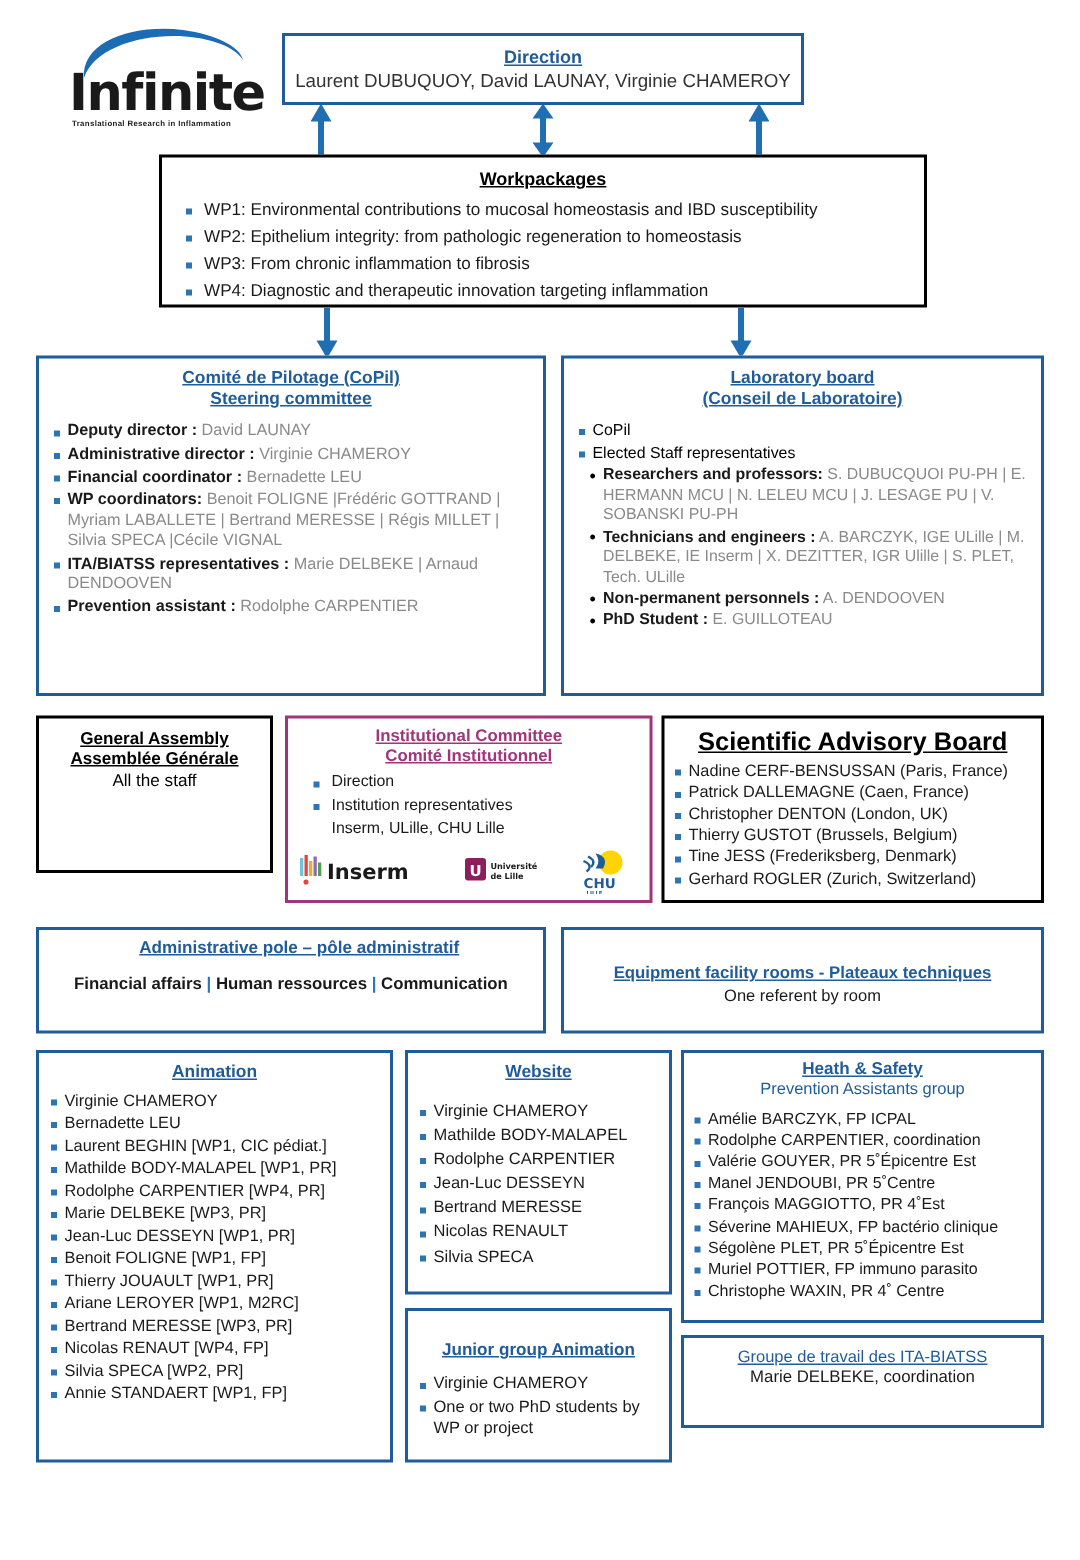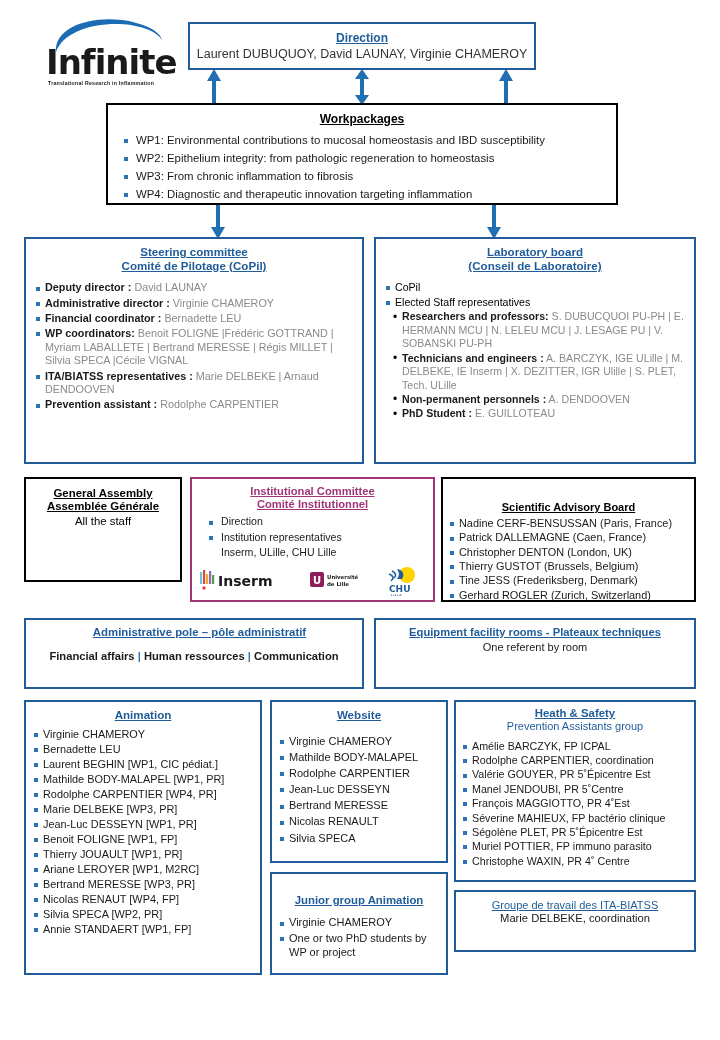--- a/index.html
+++ b/index.html
@@ -94,34 +94,34 @@
 
   #institutional { left: 190px; top: 477px; width: 245px; height: 125px; padding: 6px 6px 0 6px; }
   #institutional .hdr { font-size: 11.2px; }
   #institutional ul { margin-top: 4px; margin-left: 7px; }
   #institutional li { font-size: 10.6px; color: #1a1a1a; padding-left: 16px; margin-bottom: 2px; }
   #institutional li.sq::before { left: 4px; }
   #institutional .inst-sub { font-size: 10.6px; color: #1a1a1a; margin-left: 23px; }
   #logos { position: absolute; left: 8px; bottom: 4px; width: 229px; height: 30px; }
 
   #sab { left: 441px; top: 477px; width: 255px; height: 125px; padding: 6px 5px 0 5px; }
-  #sab .hdr { font-size: 11px; color: #000; margin-top: 16px; }
+  #sab .hdr { font-size: 17px; color: #000; }
   #sab ul { margin-top: 3px; }
   #sab li { font-size: 10.9px; color: #1a1a1a; margin-bottom: 0.5px; }
 
   #adminpole { left: 24px; top: 618px; width: 340px; height: 71px; padding-top: 6px; }
   #adminpole .hdr { font-size: 11.4px; margin-left: 11px; }
   #adminpole .sub { font-size: 11.2px; color: #1a1a1a; margin-top: 1px; }
   #adminpole .fn {
     text-align: center; font-size: 11.2px; font-weight: bold;
     color: #1a1a1a; margin-top: 11px;
   }
   #adminpole .fn .bar { color: #2E74B5; font-weight: bold; }
 
-  #equip { left: 374px; top: 618px; width: 322px; height: 71px; padding-top: 6px; }
+  #equip { left: 374px; top: 618px; width: 322px; height: 71px; padding-top: 23px; }
   #equip .hdr { font-size: 11.2px; }
   #equip .sub { font-size: 11px; color: #1a1a1a; margin-top: 2px; }
 
   #animation { left: 24px; top: 700px; width: 238px; height: 275px; padding: 6px 6px 0 6px; }
   #animation .hdr { font-size: 11.6px; }
   #animation ul { margin-top: 6px; }
   #animation li { font-size: 10.9px; color: #1a1a1a; margin-bottom: 1.2px; }
 
   #website { left: 270px; top: 700px; width: 178px; height: 163px; padding: 6px 6px 0 6px; }
   #website .hdr { font-size: 11.6px; }
@@ -190,22 +190,22 @@
   <div class="hdr">Workpackages</div>
   <ul>
     <li class="sq">WP1: Environmental contributions to mucosal homeostasis and IBD susceptibility</li>
     <li class="sq">WP2: Epithelium integrity: from pathologic regeneration to homeostasis</li>
     <li class="sq">WP3: From chronic inflammation to fibrosis</li>
     <li class="sq">WP4: Diagnostic and therapeutic innovation targeting inflammation</li>
   </ul>
 </div>
 
 <div class="box" id="steering">
+  <div class="hdr">Comité de Pilotage (CoPil)</div>
   <div class="hdr">Steering committee</div>
-  <div class="hdr">Comité de Pilotage (CoPil)</div>
   <ul>
     <li class="sq"><span class="lbl">Deputy director :</span> <span class="val">David LAUNAY</span></li>
     <li class="sq"><span class="lbl">Administrative director :</span> <span class="val">Virginie CHAMEROY</span></li>
     <li class="sq"><span class="lbl">Financial coordinator :</span> <span class="val">Bernadette LEU</span></li>
     <li class="sq"><span class="lbl">WP coordinators:</span> <span class="val">Benoit FOLIGNE |Frédéric GOTTRAND | Myriam LABALLETE | Bertrand MERESSE | Régis MILLET | Silvia SPECA |Cécile VIGNAL</span></li>
     <li class="sq"><span class="lbl">ITA/BIATSS representatives :</span> <span class="val">Marie DELBEKE | Arnaud DENDOOVEN</span></li>
     <li class="sq"><span class="lbl">Prevention assistant :</span> <span class="val">Rodolphe CARPENTIER</span></li>
   </ul>
 </div>
 

